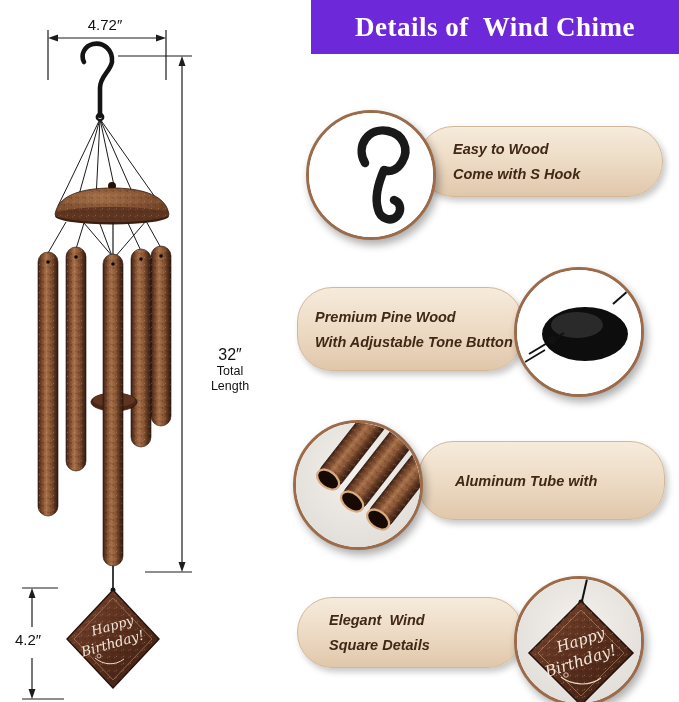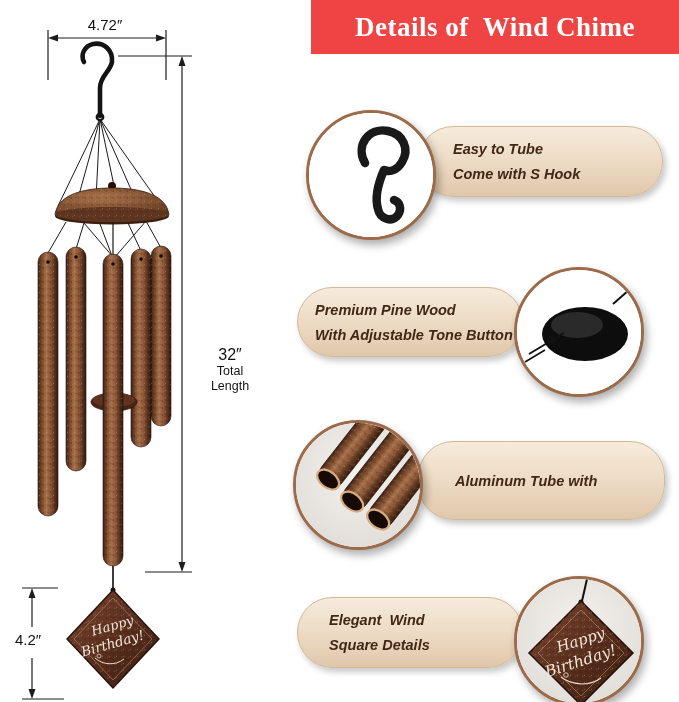--- a/index.html
+++ b/index.html
@@ -2,21 +2,21 @@
 <html><head>
 <meta charset="utf-8">
 <style>
   * { margin:0; padding:0; box-sizing:border-box; }
   html,body { background:#ffffff; font-family:"Liberation Sans", sans-serif; }
   .canvas { position:relative; width:679px; height:702px; background:#fff; overflow:hidden; }
 
   
   .header {
     position:absolute; left:311px; top:0; width:368px; height:54px;
-    background:#ef4444; color:#ffffff;
+    background:#6d28d9; color:#ffffff;
     display:flex; align-items:center; justify-content:center;
     font-family:"Liberation Serif", serif; font-weight:bold; font-size:27px;
     letter-spacing:.5px; white-space:pre;
   }
 
   
   .product { position:absolute; left:0; top:0; width:310px; height:702px; }
 
   
   .dim-label { position:absolute; color:#111; font-size:15px; text-align:center; line-height:1.15; }
@@ -36,21 +36,21 @@
     border:1px solid #d3b897; border-radius:35px;
     box-shadow:3px 4px 6px rgba(0,0,0,.22);
     display:flex; flex-direction:column; justify-content:center; gap:9px; z-index:1;
   }
   .feature-box .line {
     font-style:italic; font-weight:bold; font-size:14.5px;
     color:#402716; white-space:pre;
   }
 
   .box1 { left:418px; top:126px; width:245px; height:71px; padding-left:34px; }
-  .box2 { left:297px; top:287px; width:226px; height:70px; padding-left:17px; }
+  .box2 { left:297px; top:287px; width:226px; height:84px; padding-left:17px; }
   .box3 { left:418px; top:441px; width:247px; height:79px; padding-left:36px; }
   .box4 { left:297px; top:597px; width:226px; height:71px; padding-left:31px; }
 
   .circle1 { left:306px; top:110px; }
   .circle2 { left:514px; top:267px; }
   .circle3 { left:293px; top:420px; }
   .circle4 { left:514px; top:576px; }
 </style>
 </head>
 <body>
@@ -209,21 +209,21 @@
 
   <div class="header">Details of  Wind Chime</div>
 
   <div class="feature-circle circle1">
     <svg viewBox="0 0 124 124" width="124" height="124">
       <rect width="124" height="124" fill="#ffffff"></rect>
       <path d="M56,50 C46,32 60,14 79,18 C94,21 101,36 93,49 C89,56 82,60 75,57 C68,73 66,86 69,96 C71,106 83,110 89,102 C93,96 91,89 85,87" fill="none" stroke="#191919" stroke-width="8.5" stroke-linecap="round" stroke-linejoin="round"></path>
     </svg>
   </div>
   <div class="feature-box box1">
-    <div class="line">Easy to Tube</div>
+    <div class="line">Easy to Wood</div>
     <div class="line">Come with S Hook</div>
   </div>
 
   <div class="feature-box box2">
     <div class="line">Premium Pine Wood</div>
     <div class="line">With Adjustable Tone Button</div>
   </div>
   <div class="feature-circle circle2">
     <svg viewBox="0 0 124 124" width="124" height="124">
       <rect width="124" height="124" fill="#ffffff"></rect>

